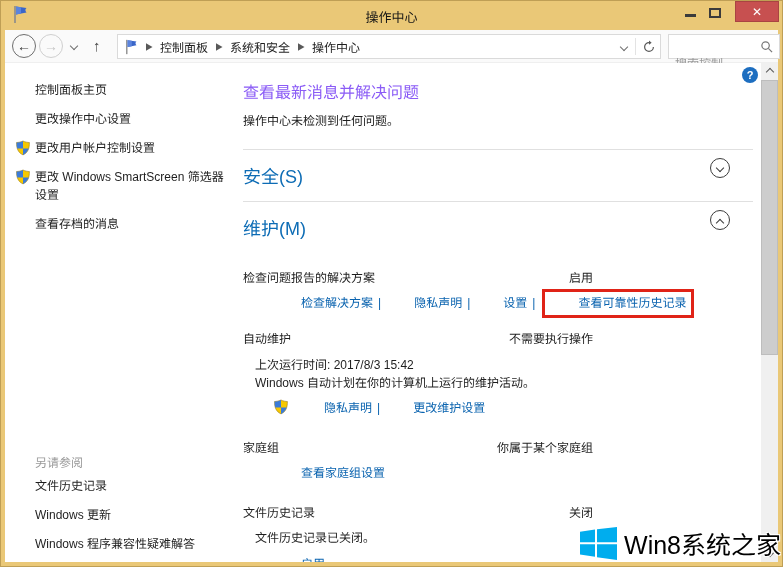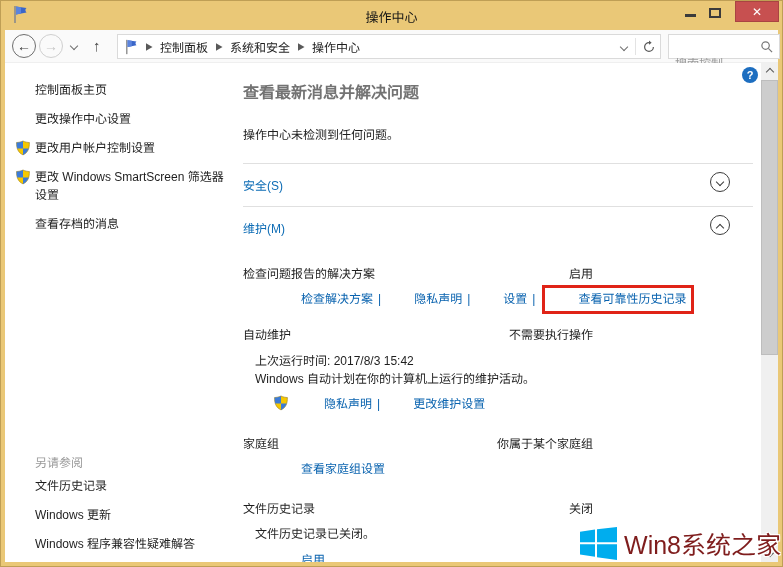--- a/index.html
+++ b/index.html
@@ -62,25 +62,25 @@
   .side-item .shield-ico { position:absolute; left:-20px; top:1px; }
   .side-see-also { position:absolute; left:30px; top:390px; right:6px; }
   .see-hdr { color:#9b9b9b; margin-bottom:6px; }
   .see-item { margin-bottom:12px; }
   .side-link { cursor:pointer; }
 
   .main { flex:1; position:relative; padding:16px 6px 0 8px; }
   .help-btn { position:absolute; top:4px; right:3px; width:16px; height:16px; border-radius:50%;
               background:#1d6ec0; color:#fff; font-size:11px; font-weight:bold;
               text-align:center; line-height:16px; }
-  .m-heading { font-size:16px; font-weight:700; color:#737373; margin-bottom:22px; }
+  .m-heading { font-size:16px; font-weight:400; color:#8b5cf6; margin-bottom:8px; }
   .m-sub { margin-bottom:21px; }
   .divider { border:none; border-top:1px solid #e0e0e0; margin:0 2px 0 0; }
   .section-row { position:relative; padding:12px 0 13px 0; }
-  .section-title { font-size:12px; color:#0d6cb5; }
+  .section-title { font-size:18px; color:#0d6cb5; }
   .sec-circle { position:absolute; left:467px; top:8px; width:20px; height:20px;
                 border:1px solid #3c3c3c; border-radius:50%; }
   .sec-circle .chev { position:absolute; left:6px; top:6px; border-color:#3c3c3c; }
   .sec-circle .chev.up { top:9px; }
 
   .m-rows { margin-top:17px; }
   .m-row { position:relative; }
   .m-label { line-height:16px; }
   .m-status { position:absolute; left:0; top:0; width:350px; text-align:right; line-height:16px; }
   .m-links { margin:9px 0 0 30px; line-height:16px; }
@@ -97,21 +97,21 @@
             text-align:center; }
   .sb-btn .chev { border-color:#5a5a5a; margin-top:6px; }
   .sb-up { top:0; } .sb-down { bottom:0; }
   .sb-thumb { position:absolute; left:0; top:17px; width:17px; height:275px;
               background:#cdcdcd; border:1px solid #bdbdbd; }
 
   
   .watermark { position:absolute; right:1px; bottom:5px; display:flex; align-items:center;
                z-index:5; }
   .wm-logo { width:37px; height:33px; margin-right:7px; }
-  .wm-text { font-size:25px; color:#7f1d1d;
+  .wm-text { font-size:25px; color:#000000;
              text-shadow:-1px -1px 0 #fff, 1px -1px 0 #fff, -1px 1px 0 #fff, 1px 1px 0 #fff; }
 </style>
 </head>
 <body>
 
 <div class="window">
 
   <div class="titlebar">
     <svg class="tb-flag" viewBox="0 0 16 19">
       <rect x="2.2" y="1" width="1.6" height="17" fill="#8a8a8a"></rect>

